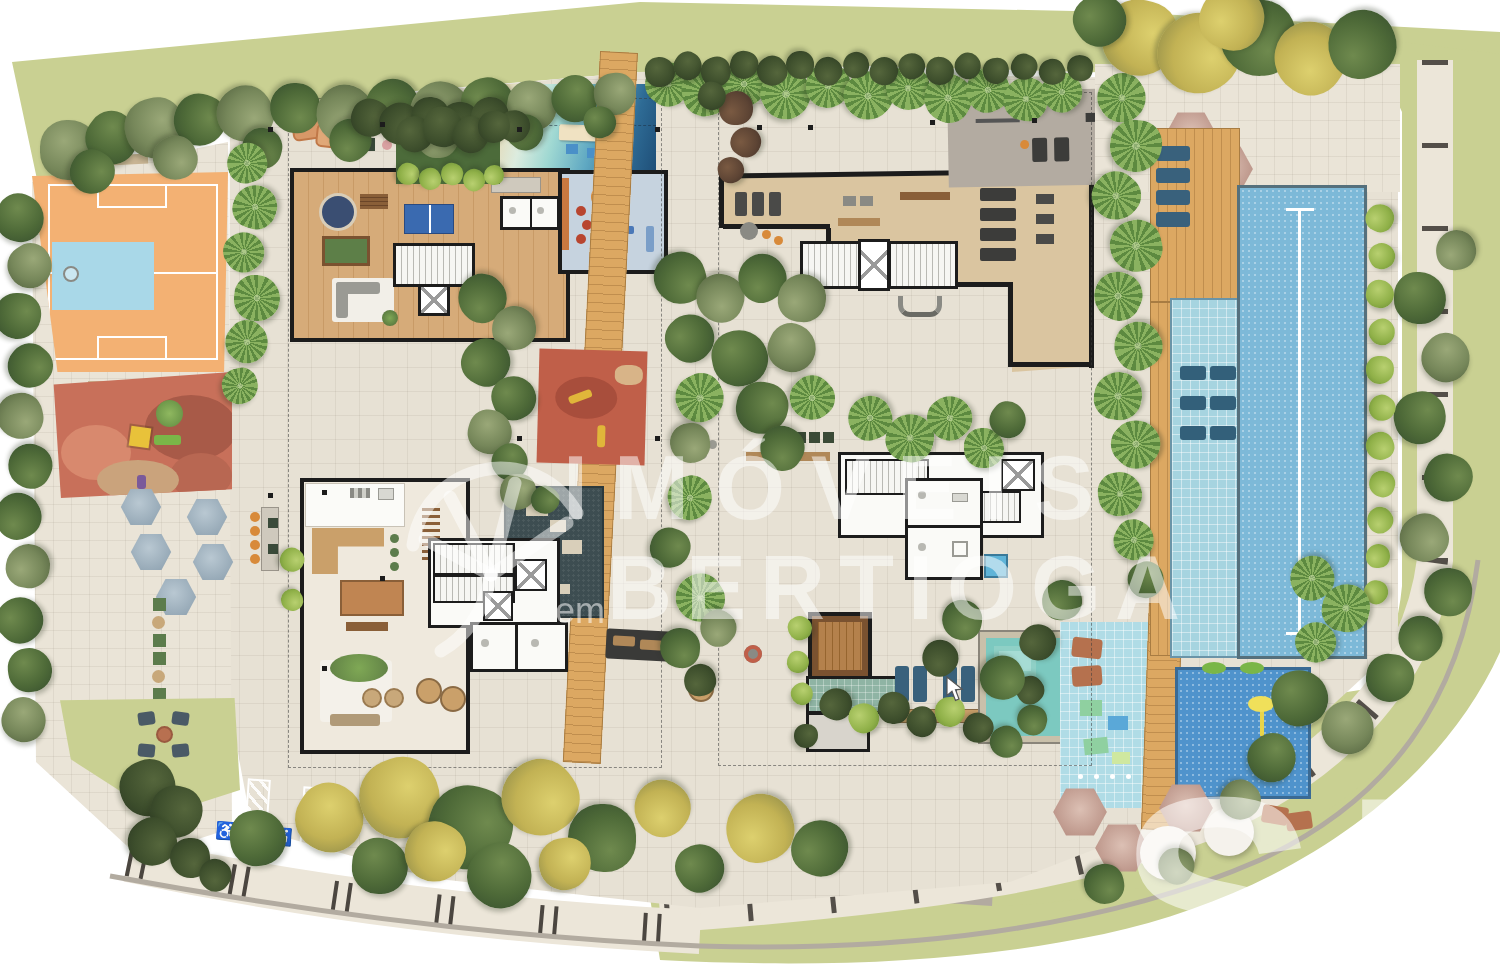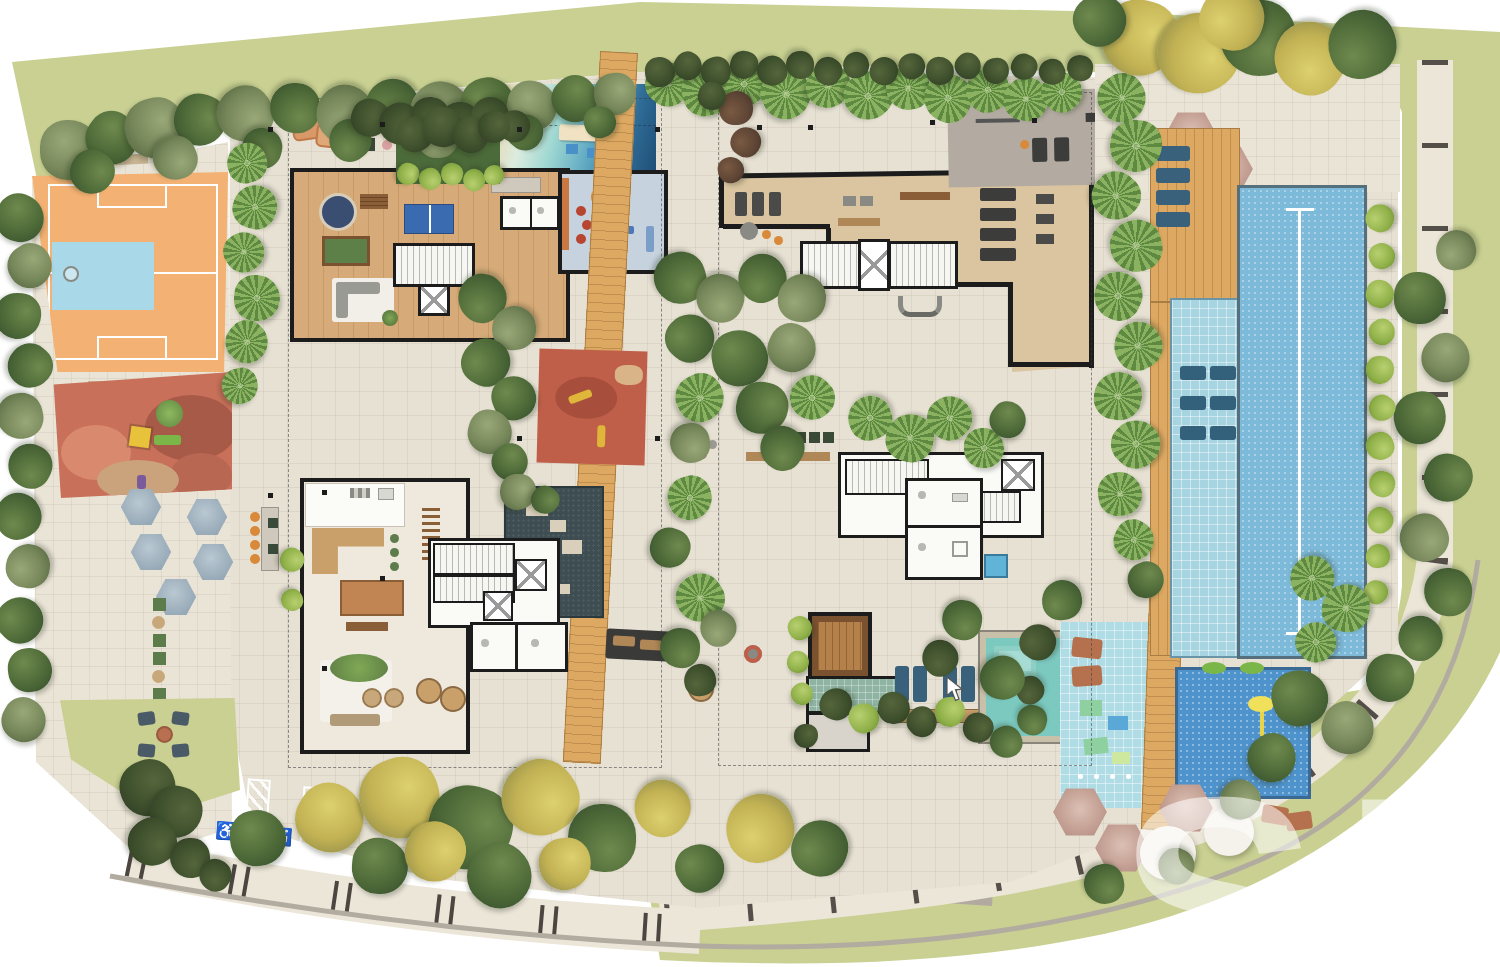--- a/index.html
+++ b/index.html
@@ -581,20 +581,35 @@
       <div class="abs" style="left: 930px; top: 120px; width: 5px; height: 5px; background: rgb(28, 28, 28);"></div>
       <div class="abs" style="left: 1032px; top: 118px; width: 5px; height: 5px; background: rgb(28, 28, 28);"></div>
       <div class="abs" style="left: 268px; top: 493px; width: 5px; height: 5px; background: rgb(28, 28, 28);"></div>
       <div class="abs" style="left: 322px; top: 490px; width: 5px; height: 5px; background: rgb(28, 28, 28);"></div>
       <div class="abs" style="left: 380px; top: 576px; width: 5px; height: 5px; background: rgb(28, 28, 28);"></div>
       <div class="abs" style="left: 322px; top: 666px; width: 5px; height: 5px; background: rgb(28, 28, 28);"></div>
       <div class="abs" style="left: 517px; top: 436px; width: 5px; height: 5px; background: rgb(28, 28, 28);"></div>
       <div class="abs" style="left: 655px; top: 436px; width: 5px; height: 5px; background: rgb(28, 28, 28);"></div>
     </div>
 
+  <div class="abs" style="left:395px;top:425px;width:760px;height:240px;">
+    <svg class="abs" style="left:0;top:10px" width="200" height="230" viewBox="0 0 200 230">
+      <g stroke="rgba(255,255,255,0.5)" fill="none" stroke-width="13" stroke-linecap="round">
+        <path d="M18,110 A88,88 0 0 1 182,78"></path>
+        <path d="M96,140 L30,104"></path>
+        <path d="M96,140 L55,62"></path>
+        <path d="M96,140 L120,48"></path>
+        <path d="M96,140 L172,88"></path>
+        <path d="M96,140 C88,180 70,202 46,216"></path>
+      </g>
+    </svg>
+    <div class="wm abs" style="left:168px;top:18px;font-size:90px;letter-spacing:26px;">IMÓVEIS</div>
+    <div class="wm abs" style="left:160px;top:168px;font-size:36px;font-weight:400;">em</div>
+    <div class="wm abs" style="left:212px;top:118px;font-size:90px;letter-spacing:14px;">BERTIOGA</div>
+  </div>
 
   <div class="wm abs" style="left:1118px;top:752px;font-size:300px;letter-spacing:24px;color:rgba(255,255,255,0.55);">SIV</div>
 
   <svg class="abs" style="left:946px;top:676px" width="22" height="26" viewBox="0 0 22 26">
     <polygon points="1,1 16,13 9.5,13.8 13,23 9.5,24.4 6,15.2 1,19.5" fill="#fff" stroke="#555" stroke-width="1.2"></polygon>
   </svg>
 
 </div>
 
 </body></html>

